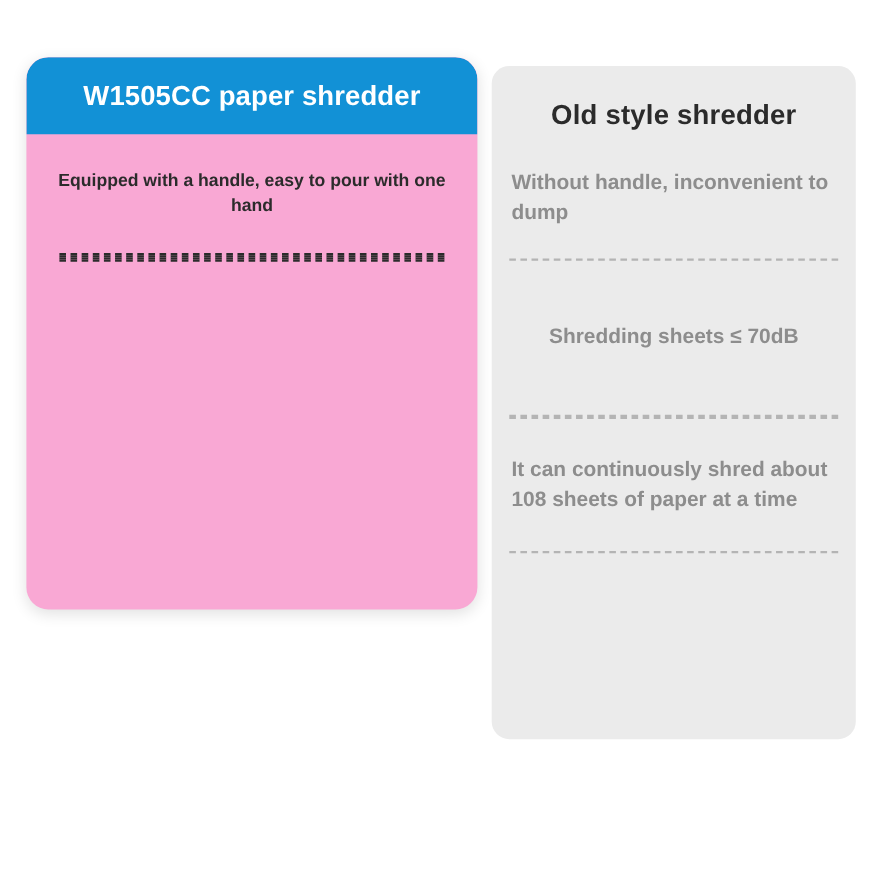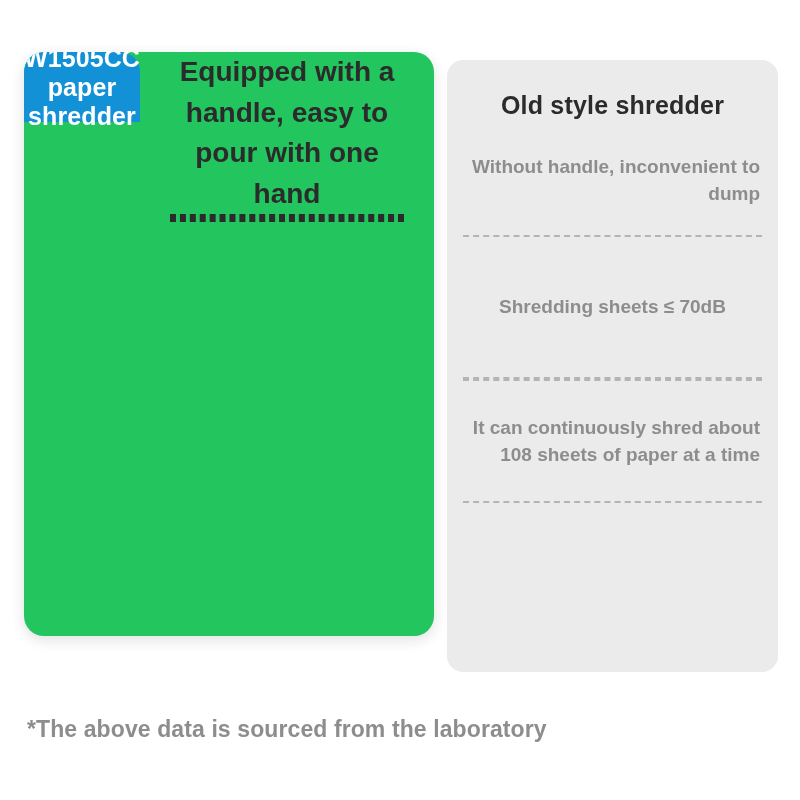--- a/index.html
+++ b/index.html
@@ -44,46 +44,46 @@
     text-align: center;
     letter-spacing: 0.2px;
     padding-top: 30px;
     padding-bottom: 4px;
     line-height: 1.25;
   }
   .card-old .row {
     color: #8d8d8d;
     font-size: 19px;
     font-weight: bold;
-    text-align: right;
+    text-align: left;
     line-height: 1.45;
     display: flex;
     align-items: center;
     justify-content: center;
     padding: 0 4px;
   }
   .card-old .divider {
     height: 0;
     border-top: 2px dashed #b4b4b4;
     margin: 0 2px;
   }
 
   
   .card-new {
     position: absolute;
     left: 24px;
     top: 52px;
     width: 410px;
-    height: 584px;
-    background: #22c55e;
+    height: 502px;
+    background: #f9a8d4;
     border-radius: 20px;
     box-shadow: 0 4px 14px rgba(0, 0, 0, 0.12);
     box-sizing: border-box;
     display: flex;
-    flex-direction: row;
+    flex-direction: column;
     overflow: hidden;
   }
   .card-new .card-header {
     background: #1291d6;
     height: 70px;
     flex: 0 0 70px;
     display: flex;
     align-items: center;
     justify-content: center;
     border-radius: 20px 20px 0 0;
@@ -97,21 +97,21 @@
   }
   .card-new .card-body {
     flex: 1 1 auto;
     display: flex;
     flex-direction: column;
     padding: 0 18px;
     box-sizing: border-box;
   }
   .card-new .row {
     color: #2b2b2b;
-    font-size: 28px;
+    font-size: 16px;
     font-weight: bold;
     text-align: center;
     line-height: 1.45;
     display: flex;
     align-items: center;
     justify-content: center;
     padding: 0 4px;
   }
   .card-new .divider {
     height: 0;
@@ -177,15 +177,14 @@
       <div class="divider"></div>
 
       <div class="divider"></div>
 
       <div class="divider"></div>
 
       <div class="spacer-bottom"></div>
     </div>
   </div>
 
-  <div class="footnote">*The above data is sourced from the laboratory</div>
 
 </div>
 
 </body></html>

